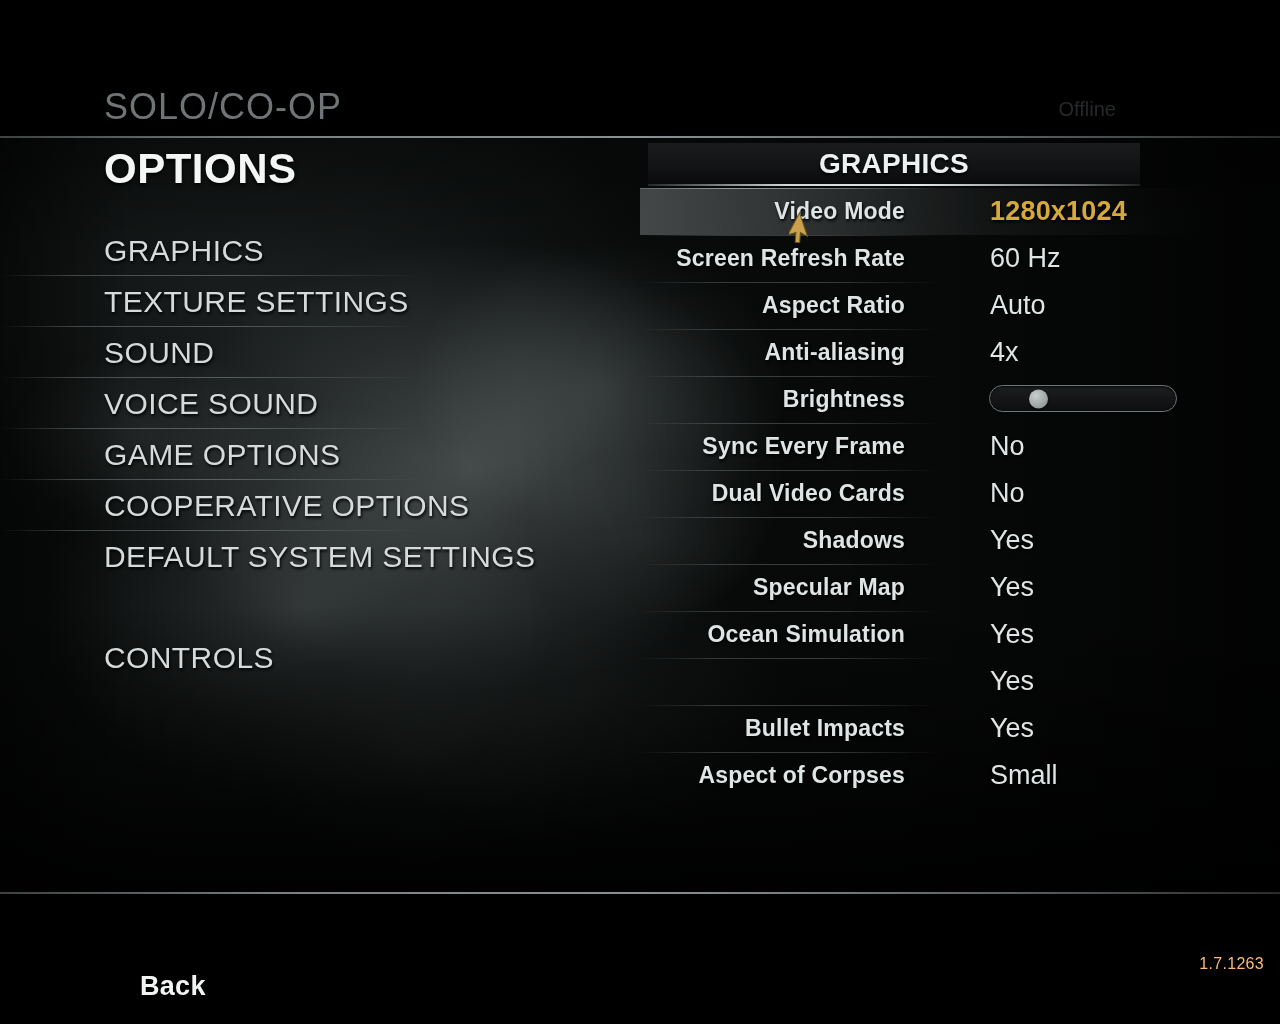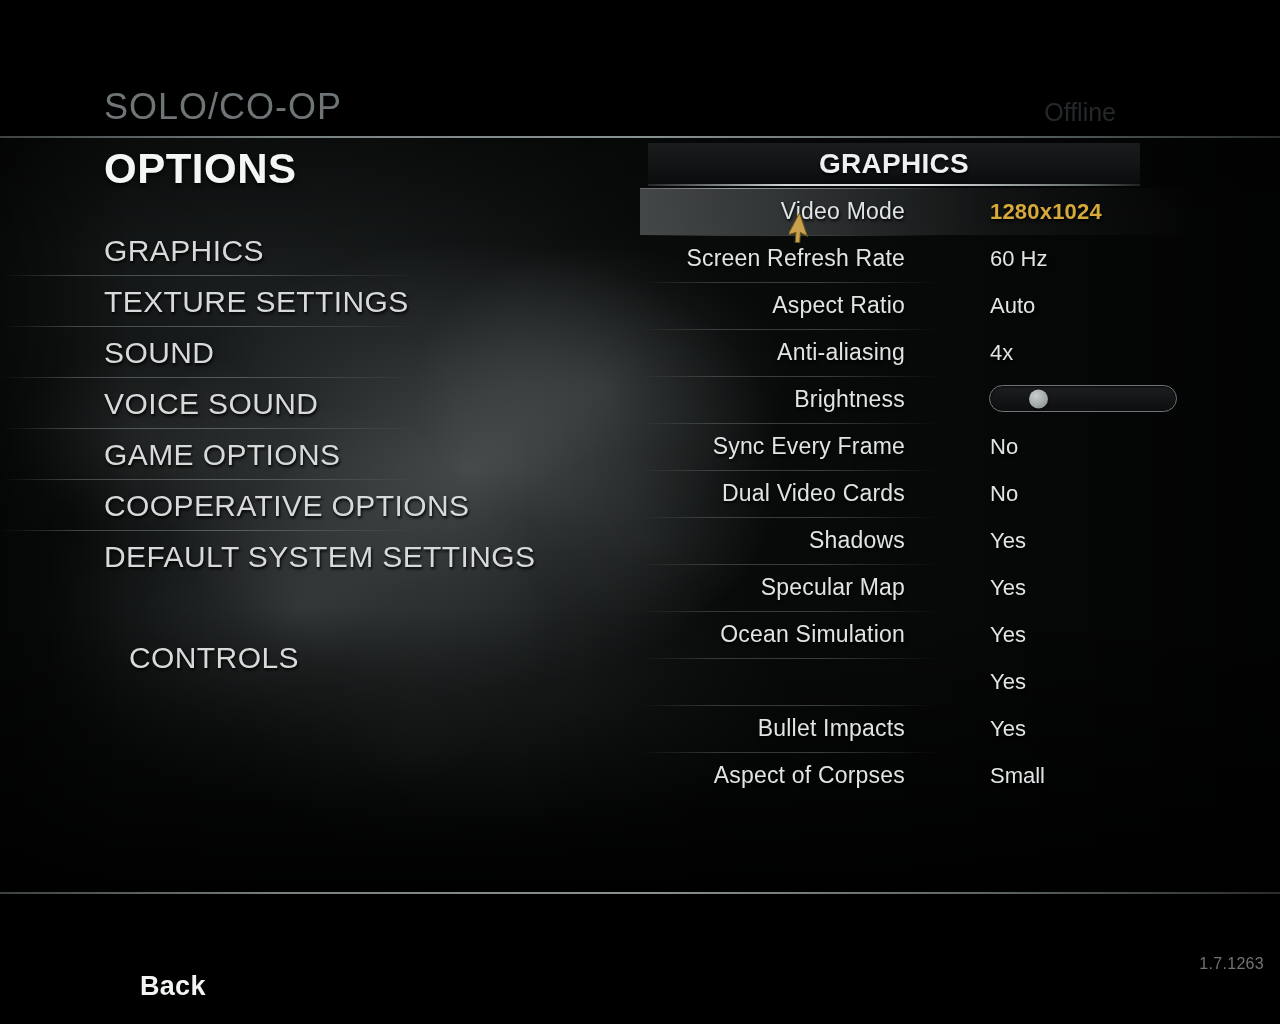--- a/index.html
+++ b/index.html
@@ -65,21 +65,21 @@
   #topbar { position:absolute; left:0; top:0; width:1280px; height:136px; background:#000; }
   #mode-title {
     position:absolute; left:104px; top:86px;
     font-size:36px; letter-spacing:1px; font-weight:400;
     color:#6f7476;
     text-shadow:0 1px 1px rgba(0,0,0,0.9);
     white-space:nowrap;
   }
   #online-status {
     position:absolute; right:164px; top:98px;
-    font-size:25px; color:#25282a; font-weight:400; white-space:nowrap;
+    font-size:20px; color:#25282a; font-weight:400; white-space:nowrap;
   }
 
   
   #page-title {
     position:absolute; left:104px; top:145px;
     font-size:42px; font-weight:700; letter-spacing:0.5px;
     color:#f4f6f6;
     text-shadow:0 2px 4px rgba(0,0,0,0.95);
     white-space:nowrap;
   }
@@ -103,21 +103,21 @@
   .side-item::before {
     content:"";
     position:absolute; left:0px; top:-1px; width:420px; height:1px;
     background:linear-gradient(to right,
       rgba(255,255,255,0) 0%,
       rgba(216,226,228,0.26) 18%,
       rgba(216,226,228,0.30) 55%,
       rgba(216,226,228,0) 100%);
   }
   .side-item.no-rule::before { display:none; }
-  .side-item.spaced { margin-top:50px;margin-left:25px; }
+  .side-item.spaced { margin-top:50px; }
 
   
   #panel { position:absolute; left:648px; top:143px; width:492px; }
 
   #panel-header {
     position:relative;
     height:41px;
     display:flex; align-items:center; justify-content:center;
     background:linear-gradient(to bottom,
       rgba(26,28,30,0.96) 0%,
@@ -165,28 +165,28 @@
   }
   .srow.selected::before {
     background:linear-gradient(to right,
       rgba(235,240,242,0.20) 0%,
       rgba(235,240,242,0.55) 30%,
       rgba(235,240,242,0.35) 70%,
       rgba(235,240,242,0) 100%);
   }
   .srow .s-label {
     position:absolute; left:0; width:265px; text-align:right;
-    font-size:23px; font-weight:400; letter-spacing:0.2px;
+    font-size:23px; font-weight:700; letter-spacing:0.2px;
     color:#dfe4e5;
     text-shadow:1px 2px 3px rgba(0,0,0,0.95);
     white-space:nowrap;
   }
   .srow .s-value {
     position:absolute; left:350px;
-    font-size:22px; font-weight:400;
+    font-size:27px; font-weight:400;
     color:#dfe4e5;
     text-shadow:1px 2px 3px rgba(0,0,0,0.95);
     white-space:nowrap;
   }
   .srow .s-value.accent { color:#d7a93a; font-weight:700; letter-spacing:0.2px; }
 
   
   .slider-track {
     position:absolute; left:349px; top:9px;
     width:188px; height:27px;
@@ -204,21 +204,21 @@
 
   
   #footer { position:absolute; left:0; top:894px; width:1280px; height:130px; background:#000; }
   #back-button {
     position:absolute; left:140px; top:77px;
     font-size:27px; font-weight:700; color:#f2f4f4;
     letter-spacing:0.3px; cursor:pointer;
   }
   #version {
     position:absolute; right:16px; top:61px;
-    font-size:16px; color:#737373; letter-spacing:0.3px;
+    font-size:16px; color:#fdba74; letter-spacing:0.3px;
   }
 
   
   #cursor {
     position:absolute; left:789px; top:210px;
     width:46px; height:46px;
     pointer-events:none;
   }
 </style>
 </head>

